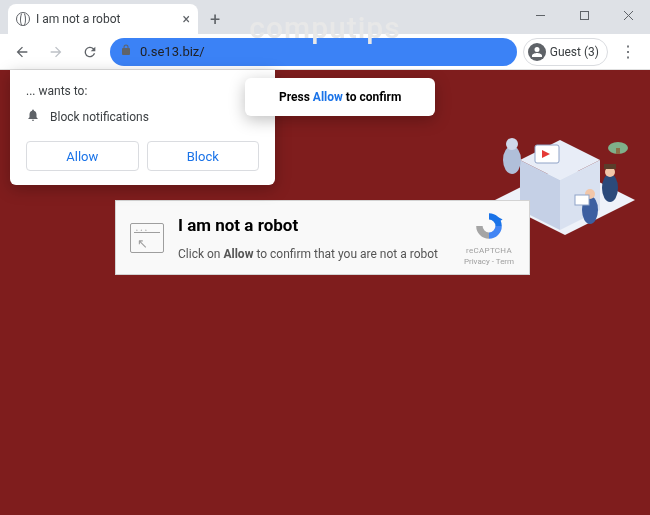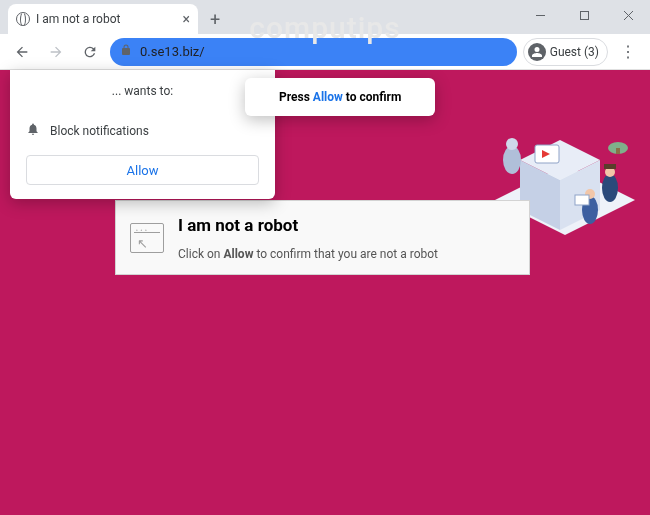--- a/index.html
+++ b/index.html
@@ -20,26 +20,26 @@
 .toolbar { height: 36px; background: #fff; border-bottom: 1px solid #e0e0e0; display: flex; align-items: center; padding: 0 8px; gap: 6px; }
 .navbtn { width: 28px; height: 28px; display: flex; align-items: center; justify-content: center; color: #5f6368; border-radius: 50%; cursor: pointer; }
 .navbtn.disabled { color: #bdc1c6; }
 .omnibox { flex: 1; height: 28px; background: #3b82f6; border-radius: 14px; display: flex; align-items: center; padding: 0 10px; gap: 8px; font-size: 13px; color: #202124; }
 .omnibox .lock { color: #5f6368; }
 .profile { display: flex; align-items: center; gap: 4px; height: 28px; padding: 0 8px 0 4px; border: 1px solid #dadce0; border-radius: 14px; font-size: 12px; color: #3c4043; cursor: pointer; }
 .avatar { width: 18px; height: 18px; background: #5f6368; border-radius: 50%; display: flex; align-items: center; justify-content: center; }
 .menu3 { width: 28px; height: 28px; display: flex; align-items: center; justify-content: center; color: #5f6368; cursor: pointer; }
 
 
-.content { position: relative; width: 100%; height: calc(100% - 70px); background: #be185d; }
+.content { position: relative; width: 100%; height: calc(100% - 70px); background: #7f1d1d; }
 .watermark { position: absolute; top: -60px; left: 0; right: 0; text-align: center; font-size: 30px; font-weight: 500; color: #e8e8e8; letter-spacing: 1px; pointer-events: none; z-index: 0; }
 
 
 .perm-popup { position: absolute; left: 10px; top: 0; width: 265px; background: #fff; border-radius: 0 0 6px 6px; box-shadow: 0 4px 16px rgba(0,0,0,0.25); padding: 14px 16px 14px; z-index: 20; }
-.perm-popup .wants { font-size: 12px; color: #3c4043; text-align: center; margin-bottom: 24px; }
+.perm-popup .wants { font-size: 12px; color: #3c4043; text-align: left; margin-bottom: 10px; }
 .perm-popup .chev { position: absolute; right: 10px; top: 8px; color: #5f6368; cursor: pointer; }
 .perm-row { display: flex; align-items: center; gap: 10px; font-size: 12px; color: #3c4043; margin-bottom: 16px; }
 .bell { color: #5f6368; }
 .perm-btns { display: flex; gap: 8px; }
 .perm-btns button { flex: 1; height: 30px; background: #fff; border: 1px solid #dadce0; border-radius: 4px; color: #1a73e8; font-size: 13px; cursor: pointer; }
 
 
 .tooltip { position: absolute; left: 245px; top: 8px; background: #fff; border-radius: 6px; box-shadow: 0 4px 16px rgba(0,0,0,0.25); padding: 12px 34px; font-size: 12px; font-weight: 700; color: #000; z-index: 25; }
 .tooltip .hl { color: #1a73e8; }
 
@@ -133,34 +133,45 @@
           <path d="M7 10l5 5 5-5z" fill="#5f6368"></path>
         </svg></div>
     <div class="perm-row">
       <span class="bell"><svg width="14" height="14" viewBox="0 0 24 24">
             <path d="M12 22a2 2 0 0 0 2-2h-4a2 2 0 0 0 2 2zm6-6V11c0-3.1-1.6-5.6-4.5-6.3V4a1.5 1.5 0 0 0-3 0v.7C7.6 5.4 6 7.9 6 11v5l-2 2v1h16v-1z" fill="#5f6368"></path>
           </svg></span>
       <span>Block notifications</span>
     </div>
     <div class="perm-btns">
       <button>Allow</button>
+      <button>Block</button>
     </div>
   </div>
 
   <div class="tooltip">
     <span>Press </span><span class="hl">Allow</span><span> to confirm</span>
   </div>
 
   <div class="captcha">
     <div class="iconbox">
         <span class="dots">● ● ●</span>
       </div>
     <div class="captcha-text">
       <h3>I am not a robot</h3>
       <p><span>Click on </span><b>Allow</b><span> to confirm that you are not a robot</span></p>
+    </div>
+    <div class="recap">
+      <svg viewBox="0 0 40 40">
+        <path d="M20 4 A16 16 0 0 1 36 20 L28 20 A8 8 0 0 0 20 12 Z" fill="#1a73e8"></path>
+        <path d="M36 20 A16 16 0 0 1 20 36 L20 28 A8 8 0 0 0 28 20 Z" fill="#4285f4"></path>
+        <path d="M20 36 A16 16 0 0 1 4 20 L12 20 A8 8 0 0 0 20 28 Z" fill="#a5a5a5"></path>
+        <polygon points="30,8 37,12 30,16" fill="#1a73e8"></polygon>
+      </svg>
+      <div class="label">reCAPTCHA</div>
+      <div class="links">Privacy - Term</div>
     </div>
   </div>
 
   <svg class="illus" viewBox="0 0 150 150">
     <polygon points="5,100 75,135 145,100 75,65" fill="#eef2f9"></polygon>
     <polygon points="30,60 70,80 70,130 30,110" fill="#c5d0e6"></polygon>
     <polygon points="70,80 110,60 110,110 70,130" fill="#d9e1f0"></polygon>
     <polygon points="30,60 70,40 110,60 70,80" fill="#e8edf7"></polygon>
     <rect x="45" y="45" width="24" height="18" rx="2" fill="#fff" stroke="#8fa3c7"></rect>
     <polygon points="52,50 60,54 52,58" fill="#e53935"></polygon>

